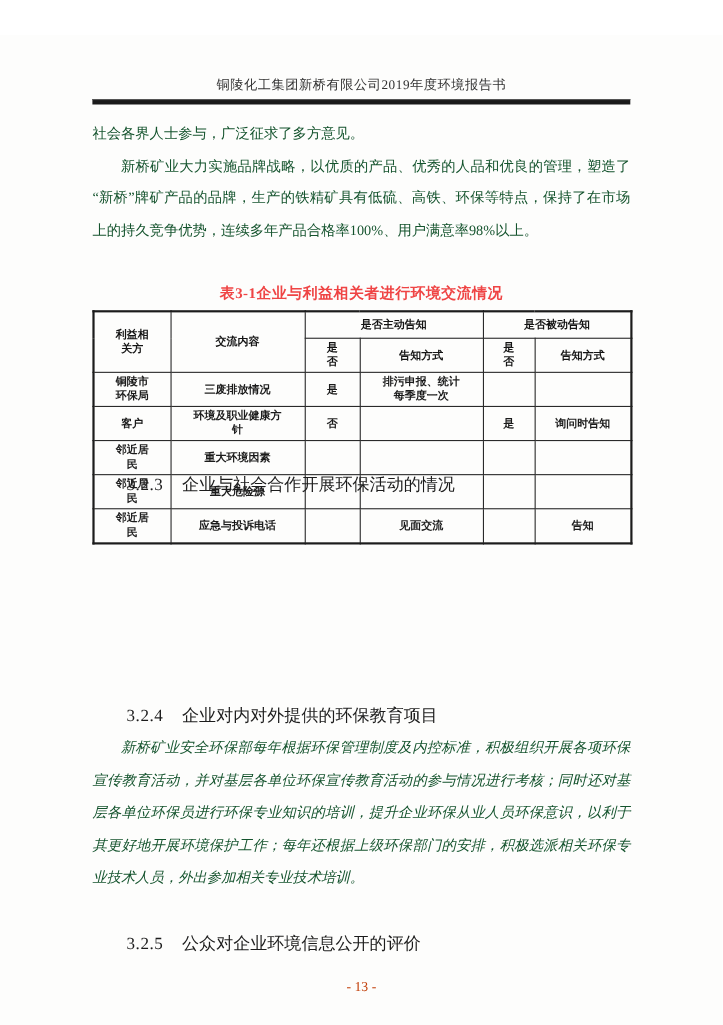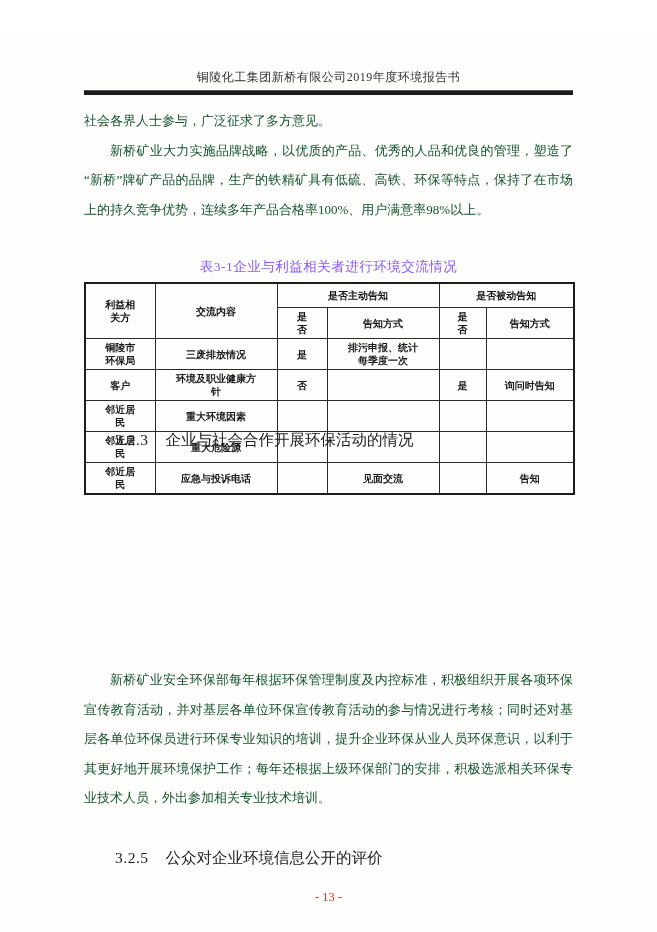--- a/index.html
+++ b/index.html
@@ -48,23 +48,23 @@
   }
   .para.indent { text-indent: 2em; }
   .p-intro { top: 74px; }
   .p-brand { top: 103.5px; }
   .tbl-title {
     position: absolute;
     top: 226px;
     left: 84px;
     width: 489px;
     text-align: center;
-    font-weight: normal;
+    font-weight: bold;
     font-size: 13.5px;
-    color: #8b5cf6;
+    color: #ef4444;
     letter-spacing: 0.5px;
   }
   .xtable {
     position: absolute;
     top: 250px;
     left: 84px;
     width: 489px;
     border-collapse: collapse;
     table-layout: fixed;
     font-size: 10px;
@@ -93,21 +93,21 @@
     box-sizing: border-box;
     font-size: 15.5px;
     color: #1c1c1c;
     white-space: nowrap;
   }
   .sec-heading .sec-num { letter-spacing: 0.5px; }
   .sec-heading .sec-title { margin-left: 17px; }
   .h-323 { top: 398px; }
   .p-323 { top: 424px; }
   .h-324 { top: 608px; }
-  .p-324 { top: 633px; }
+  .p-324 { top: 633px; font-style: italic; }
   .h-325 { top: 816px; }
   .doc-footer {
     position: absolute;
     top: 858px;
     left: 84px;
     width: 489px;
     text-align: center;
     font-size: 12.5px;
     color: #c2410c;
   }
@@ -188,20 +188,23 @@
       <td></td>
       <td>告知</td>
     </tr>
   </tbody>
     </table>
 
   <div class="sec-heading h-323">
     <span class="sec-num">3.2.3</span><span class="sec-title">企业与社会合作开展环保活动的情况</span>
   </div>
 
+  <div class="sec-heading h-324">
+    <span class="sec-num">3.2.4</span><span class="sec-title">企业对内对外提供的环保教育项目</span>
+  </div>
   <div class="para indent p-324">新桥矿业安全环保部每年根据环保管理制度及内控标准，积极组织开展各项环保宣传教育活动，并对基层各单位环保宣传教育活动的参与情况进行考核；同时还对基层各单位环保员进行环保专业知识的培训，提升企业环保从业人员环保意识，以利于其更好地开展环境保护工作；每年还根据上级环保部门的安排，积极选派相关环保专业技术人员，外出参加相关专业技术培训。</div>
 
   <div class="sec-heading h-325">
     <span class="sec-num">3.2.5</span><span class="sec-title">公众对企业环境信息公开的评价</span>
   </div>
 
   <div class="doc-footer">- 13 -</div>
 
 </div>
 

